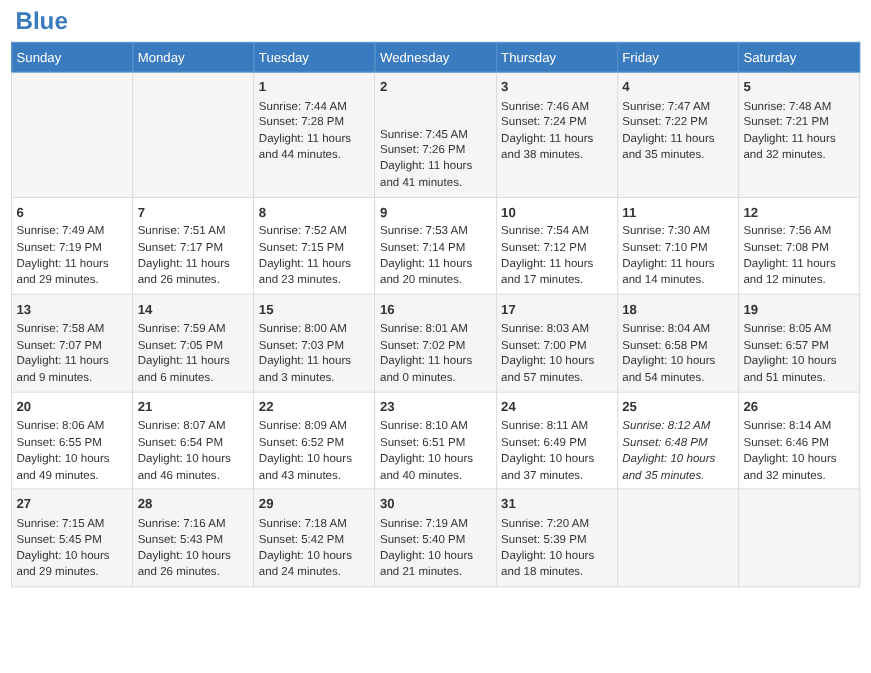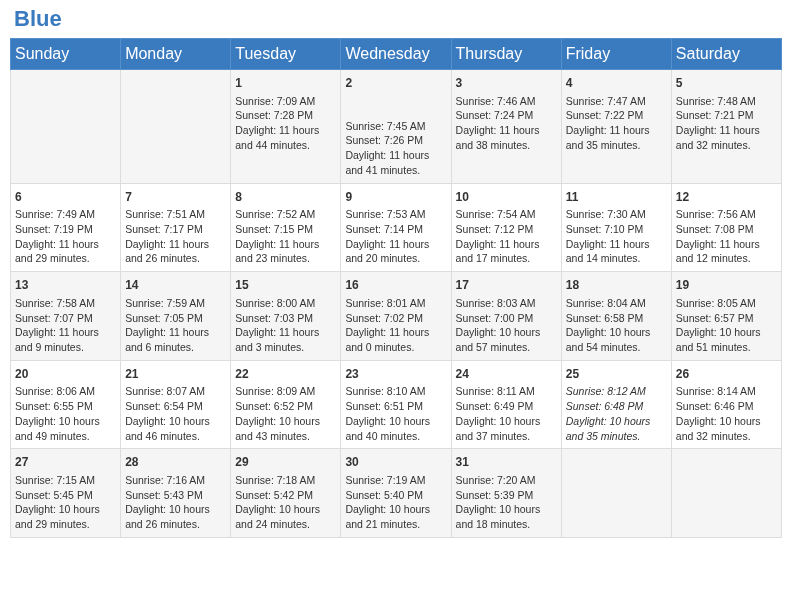--- a/index.html
+++ b/index.html
@@ -47,21 +47,21 @@
       font-size: 11px;
     }
     thead tr {
       background-color: #3a7abf;
       color: #fff;
     }
     thead th {
       padding: 6px 4px;
       text-align: left;
       font-weight: normal;
-      font-size: 16px;
+      font-size: 12px;
       border: 1px solid #5590cc;
     }
     tbody tr {
       border-bottom: 1px solid #ddd;
     }
     tbody tr:nth-child(odd) {
       background-color: #f5f5f5;
     }
     tbody tr:nth-child(even) {
       background-color: #fff;
@@ -113,21 +113,21 @@
         <th>Friday</th>
         <th>Saturday</th>
       </tr>
   </thead>
   <tbody id="calendar-body">
   <tr>
         <td class="empty-cell"></td>
         <td class="empty-cell"></td>
         <td>
           <span class="day-num">1</span>
-          <div class="day-info" style="white-space: pre-line;">Sunrise: 7:09 AM
+          <div class="day-info" style="white-space: pre-line;">Sunrise: 7:44 AM
 Sunset: 7:28 PM
 Daylight: 11 hours and 44 minutes.</div>
         </td>
         <td>
           <span class="day-num">2</span>
           <div class="day-info" style="white-space: pre-line; margin-top: 27px;">Sunrise: 7:45 AM
 Sunset: 7:26 PM
 Daylight: 11 hours and 41 minutes.</div>
         </td>
         <td>

